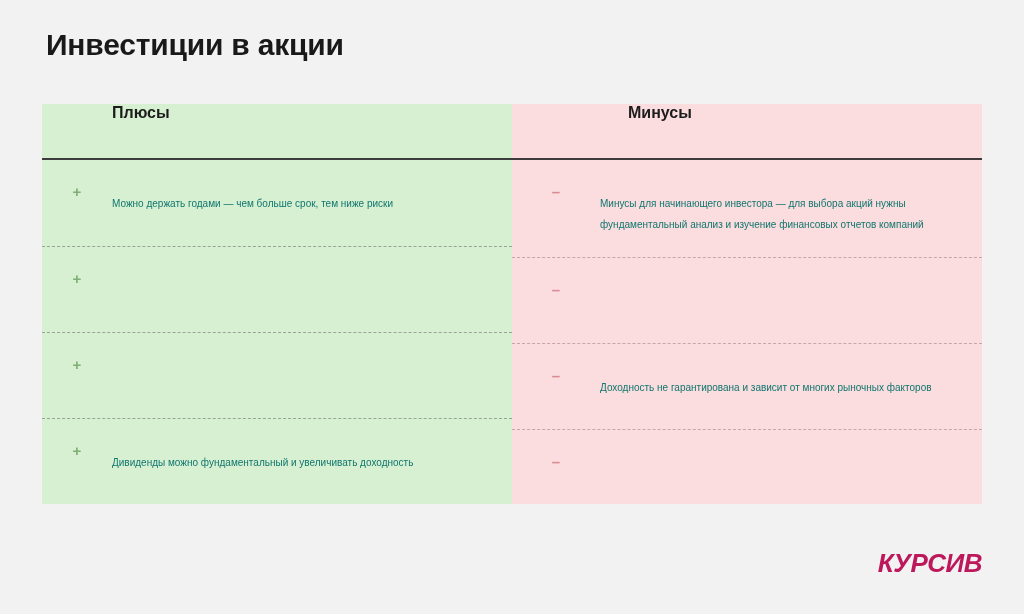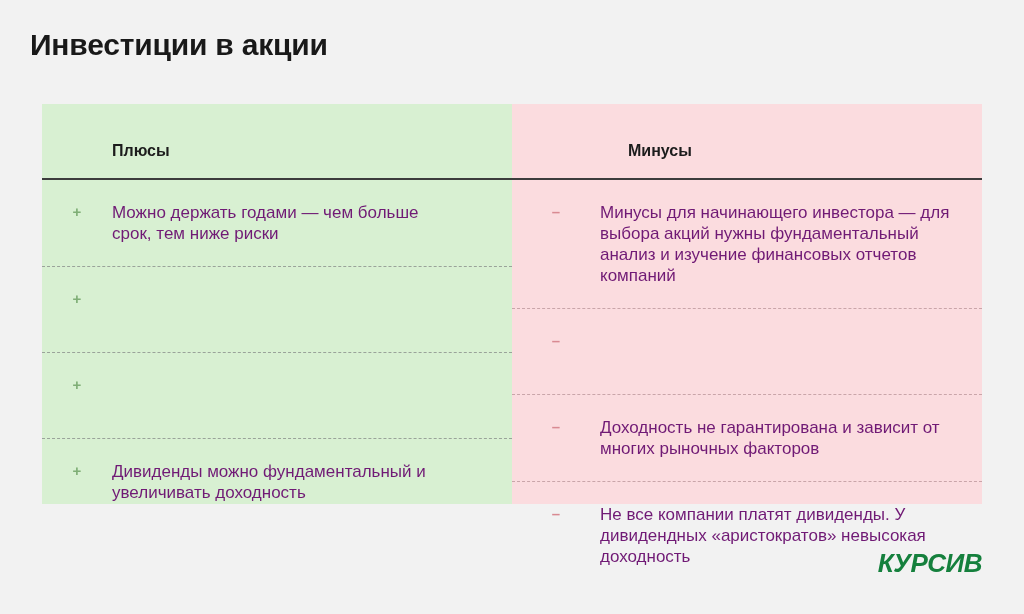--- a/index.html
+++ b/index.html
@@ -15,21 +15,21 @@
     overflow: hidden;
     position: relative;
   }
   .page {
     position: relative;
     width: 1024px;
     height: 614px;
   }
   .title {
     position: absolute;
-    left: 30px;
+    left: 46px;
     top: 28px;
     font-size: 30px;
     font-weight: bold;
     letter-spacing: -0.2px;
     color: #191919;
   }
   .table {
     position: absolute;
     left: 42px;
     top: 104px;
@@ -44,24 +44,23 @@
   }
   .col-pros {
     background: #d8f0d2;
   }
   .col-cons {
     background: #fbdcdf;
   }
   .col-head {
     height: 56px;
     display: flex;
-    align-items: center;
+    align-items: flex-start;
     border-bottom: 2px solid #3c3c3c;
     box-sizing: border-box;
-    margin-top: 20px;
   }
   .col-head .head-text {
     font-size: 16px;
     font-weight: bold;
     color: #1c1c1c;
   }
   .col-pros .col-head .head-text {
     padding-left: 70px;
   }
   .col-cons .col-head .head-text {
@@ -97,34 +96,35 @@
   }
   .col-pros .marker {
     width: 70px;
     color: #7fae76;
   }
   .col-cons .marker {
     width: 88px;
     color: #d98a92;
   }
   .row-text {
-    font-size: 17px;
+    font-size: 10px;
     line-height: 21px;
-    color: #701a75;
+    color: #0f766e;
     max-width: 350px;
+    margin-top: 11px;
   }
   .brand {
     position: absolute;
     right: 42px;
     top: 548px;
     font-size: 26px;
     font-weight: bold;
     font-style: italic;
     letter-spacing: -0.5px;
-    color: #15803d;
+    color: #be185d;
     font-family: "Liberation Sans", sans-serif;
   }
 </style>
 </head>
 <body>
 
 <div class="page">
 
   <div class="title">Инвестиции в акции</div>
 
@@ -163,21 +163,20 @@
         </div>
         <div class="row">
           <span class="marker">–</span>
         </div>
         <div class="row">
           <span class="marker">–</span>
           <span class="row-text">Доходность не гарантирована и зависит от многих рыночных факторов</span>
         </div>
         <div class="row">
           <span class="marker">–</span>
-          <span class="row-text">Не все компании платят дивиденды. У дивидендных «аристократов» невысокая доходность</span>
         </div>
       </div>
     </div>
 
   </div>
 
   <div class="brand">КУРСИВ</div>
 
 </div>
 

